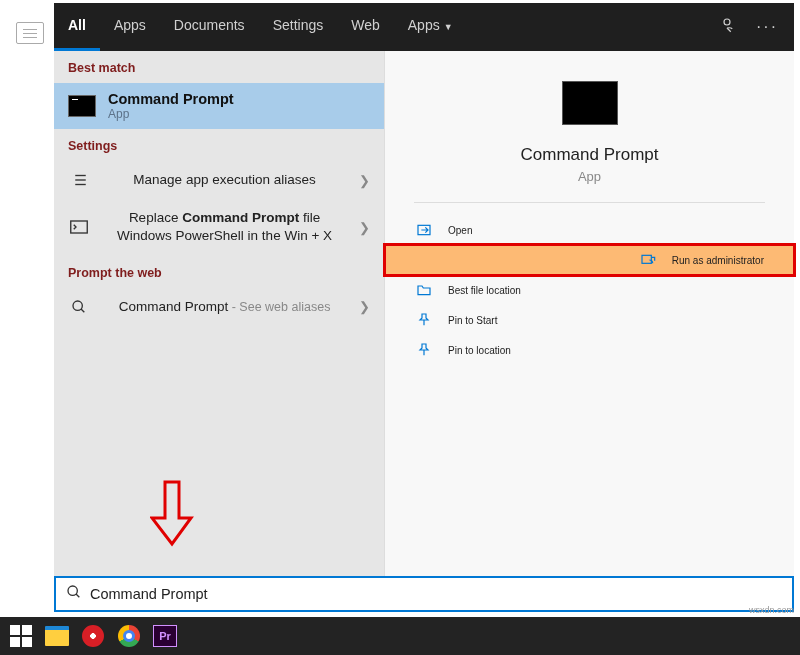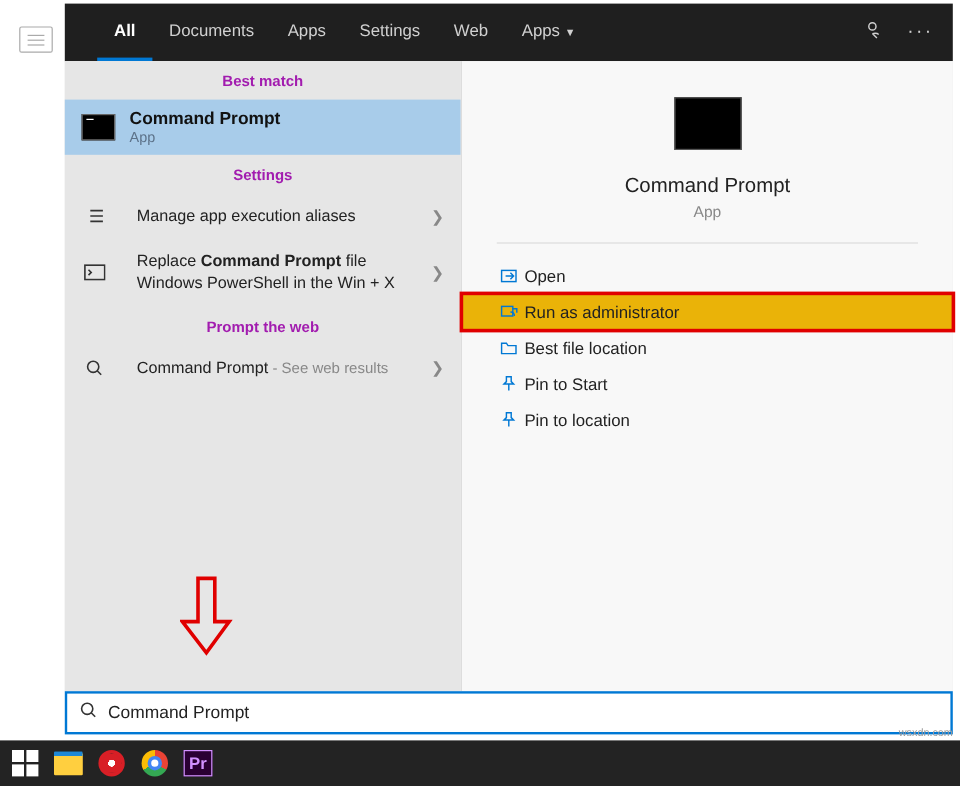--- a/index.html
+++ b/index.html
@@ -1,94 +1,94 @@
 <!DOCTYPE html>
 <html><head>
 <meta charset="utf-8">
 <style>
   * { box-sizing: border-box; margin: 0; padding: 0; font-family: "Segoe UI", Arial, sans-serif; }
   body { width: 800px; height: 655px; background: #fff; position: relative; overflow: hidden; }
 
   
-  .tabbar { position: absolute; left: 54px; top: 3px; right: 6px; height: 48px; background: #1f1f1f; display: flex; align-items: stretch; padding-left: 27px; }
+  .tabbar { position: absolute; left: 54px; top: 3px; right: 6px; height: 48px; background: #1f1f1f; display: flex; align-items: stretch; }
   .tab { color: #d0d0d0; font-size: 14px; padding: 14px 14px 0 14px; cursor: pointer; height: 100%; }
   .tab.active { color: #fff; font-weight: 600; border-bottom: 3px solid #0078d4; }
   .tab .chev { font-size: 9px; color: #d0d0d0; margin-left: 4px; }
   .tabbar-right { margin-left: auto; display: flex; align-items: center; padding-right: 16px; gap: 20px; color: #d0d0d0; }
   .tabbar-right svg { width: 18px; height: 18px; }
 
   
   .side-glyph { position: absolute; left: 16px; top: 22px; width: 28px; height: 22px; border: 1.5px solid #aaa; border-radius: 2px; display: flex; flex-direction: column; justify-content: space-around; padding: 4px 6px; }
   .side-glyph div { height: 1px; background: #aaa; }
 
   
   .panel { position: absolute; left: 54px; top: 51px; right: 6px; bottom: 79px; background: #e6e6e6; display: flex; }
   .left-col { width: 330px; background: #e6e6e6; display: flex; flex-direction: column; }
   .right-col { flex: 1; background: #f8f8f8; border-left: 1px solid #ddd; display: flex; flex-direction: column; align-items: center; padding-top: 30px; position: relative; }
 
-  .section-label { font-size: 12.5px; font-weight: 600; padding: 10px 14px 8px; color: #a21caf; text-align: center; }
+  .section-label { font-size: 12.5px; font-weight: 600; padding: 10px 14px 8px; color: #7f1d1d; }
   .section-label.sub { font-weight: 600; }
 
   .best-match { background: #a8ccea; display: flex; align-items: center; padding: 8px 14px; gap: 12px; }
   .cmd-thumb { width: 28px; height: 22px; background: #000; border: 1px solid #666; position: relative; }
   .cmd-thumb::after { content: ""; position: absolute; top: 3px; left: 3px; width: 6px; height: 1px; background: #fff; }
   .bm-text .t { font-size: 14.5px; font-weight: 600; color: #111; }
   .bm-text .s { font-size: 12px; color: #5c7289; }
 
-  .setting-row { display: flex; align-items: center; padding: 10px 14px; gap: 24px; font-size: 13.5px; color: #222; cursor: pointer; }
+  .setting-row { display: flex; align-items: center; padding: 10px 14px; gap: 24px; font-size: 13.5px; color: #222; cursor: pointer; text-align: center; }
   .setting-row .icon-box { width: 22px; display: flex; justify-content: center; color: #444; }
   .setting-row .txt { flex: 1; line-height: 1.35; }
   .setting-row .chev { color: #888; font-size: 13px; }
   .web-sub { color: #888; font-size: 12.5px; }
 
   
   .app-thumb { width: 56px; height: 44px; background: #000; border: 1px solid #555; }
   .app-title { margin-top: 20px; font-size: 17px; color: #222; }
   .app-sub { font-size: 13px; color: #888; margin-top: 4px; }
   .divider { width: 86%; border-top: 1px solid #ddd; margin-top: 18px; }
 
   .action-list { width: 100%; padding: 12px 0; }
-  .action { display: flex; align-items: center; gap: 4px; padding: 7px 30px; font-size: 14px; color: #222; cursor: pointer; }
+  .action { display: flex; align-items: center; gap: 15px; padding: 7px 30px; font-size: 10px; color: #222; cursor: pointer; }
   .action .aicon { width: 18px; display: flex; justify-content: center; color: #0078d4; }
-  .action.highlight { outline: 3px solid #e00000; outline-offset: -1px; background: #eab308; }
+  .action.highlight { outline: 3px solid #e00000; outline-offset: -1px; background: #fdba74; justify-content: flex-end; }
 
   
   .red-arrow { position: absolute; left: 150px; top: 478px; }
 
   
   .search-wrap { position: absolute; left: 54px; right: 6px; bottom: 43px; height: 36px; border: 2px solid #0078d4; background: #fff; display: flex; align-items: center; padding: 0 10px; gap: 8px; }
   .search-wrap input { flex: 1; border: none; outline: none; font-size: 14.5px; color: #222; background: transparent; }
   .search-icon { color: #333; }
 
   
   .taskbar { position: absolute; left: 0; right: 0; bottom: 0; height: 38px; background: #232323; display: flex; align-items: center; padding: 0 8px; gap: 10px; }
   .tb-icon { width: 26px; height: 26px; display: flex; align-items: center; justify-content: center; }
   .win-logo { display: grid; grid-template-columns: 10px 10px; grid-template-rows: 10px 10px; gap: 1.5px; }
   .win-logo div { background: #fff; }
   .explorer { width: 24px; height: 20px; background: #ffcf3f; border-top: 4px solid #1e88d6; border-radius: 1px; position: relative; }
   .opera { width: 22px; height: 22px; border-radius: 50%; background: radial-gradient(circle, #fff 25%, #d81f26 26%); border: 3px solid #d81f26; }
   .chrome { width: 22px; height: 22px; border-radius: 50%; background: conic-gradient(#ea4335 0 120deg, #34a853 120deg 240deg, #fbbc05 240deg 360deg); position: relative; }
   .chrome::after { content: ""; position: absolute; inset: 5px; border-radius: 50%; background: #fff; border: 3px solid #4285f4; }
-  .premiere { width: 24px; height: 22px; background: #2a0033; border: 1.5px solid #d291ff; color: #d291ff; font-size: 14px; font-weight: 700; display: flex; align-items: center; justify-content: center; }
+  .premiere { width: 24px; height: 22px; background: #2a0033; border: 1.5px solid #d291ff; color: #d291ff; font-size: 11px; font-weight: 700; display: flex; align-items: center; justify-content: center; }
 
   .watermark { position: absolute; right: 6px; bottom: 40px; font-size: 9px; color: #999; margin-left: 44px; }
 </style>
 </head>
 <body>
 
 <div class="side-glyph">
     <div></div>
     <div></div>
     <div></div>
   </div>
 
 <div class="tabbar">
   <div class="tab active">All</div>
+  <div class="tab">Apps</div>
   <div class="tab">Documents</div>
-  <div class="tab">Apps</div>
   <div class="tab">Settings</div>
   <div class="tab">Web</div>
   <div class="tab"><span>Apps</span><span class="chev">▼</span></div>
   <div class="tabbar-right">
     <span>
       <svg viewBox="0 0 24 24" fill="none" stroke="currentColor" stroke-width="1.6">
           <circle cx="12" cy="8" r="4"></circle>
           <path d="M12 16 l5 5 M12 16 c0 0 5 -1 7 1"></path>
         </svg>
     </span>
@@ -140,21 +140,21 @@
     <div class="section-label sub">Prompt the web</div>
 
     <div class="setting-row">
       <div class="icon-box">
         <svg width="16" height="16" viewBox="0 0 24 24" fill="none" stroke="#333" stroke-width="2">
             <circle cx="10" cy="10" r="7"></circle>
             <line x1="20" y1="20" x2="15" y2="15"></line>
           </svg>
       </div>
       <div class="txt">
-        <span>Command Prompt</span><span class="web-sub"> - See web results</span>
+        <span>Command Prompt</span><span class="web-sub"> - See web aliases</span>
       </div>
       <div class="chev">❯</div>
     </div>
   </div>
 
   <div class="right-col">
     <div class="app-thumb"></div>
     <div class="app-title">Command Prompt</div>
     <div class="app-sub">App</div>
     <div class="divider"></div>

